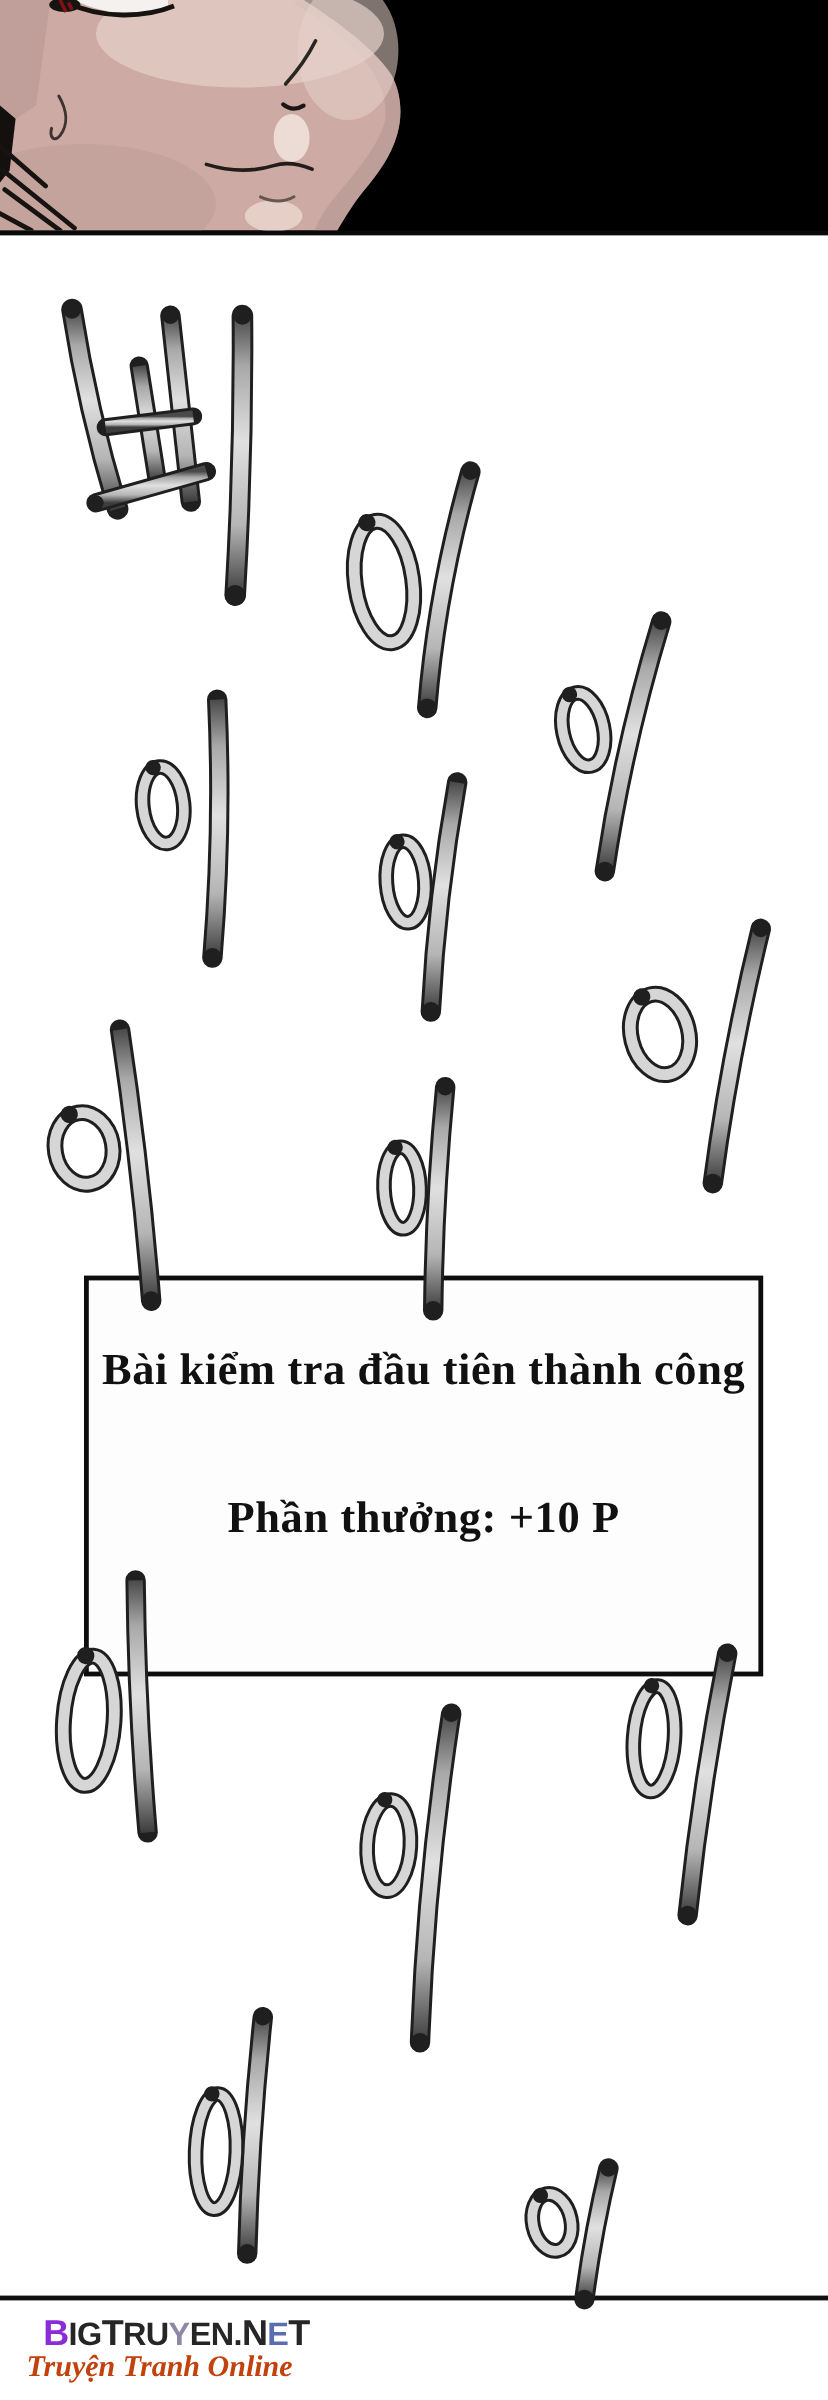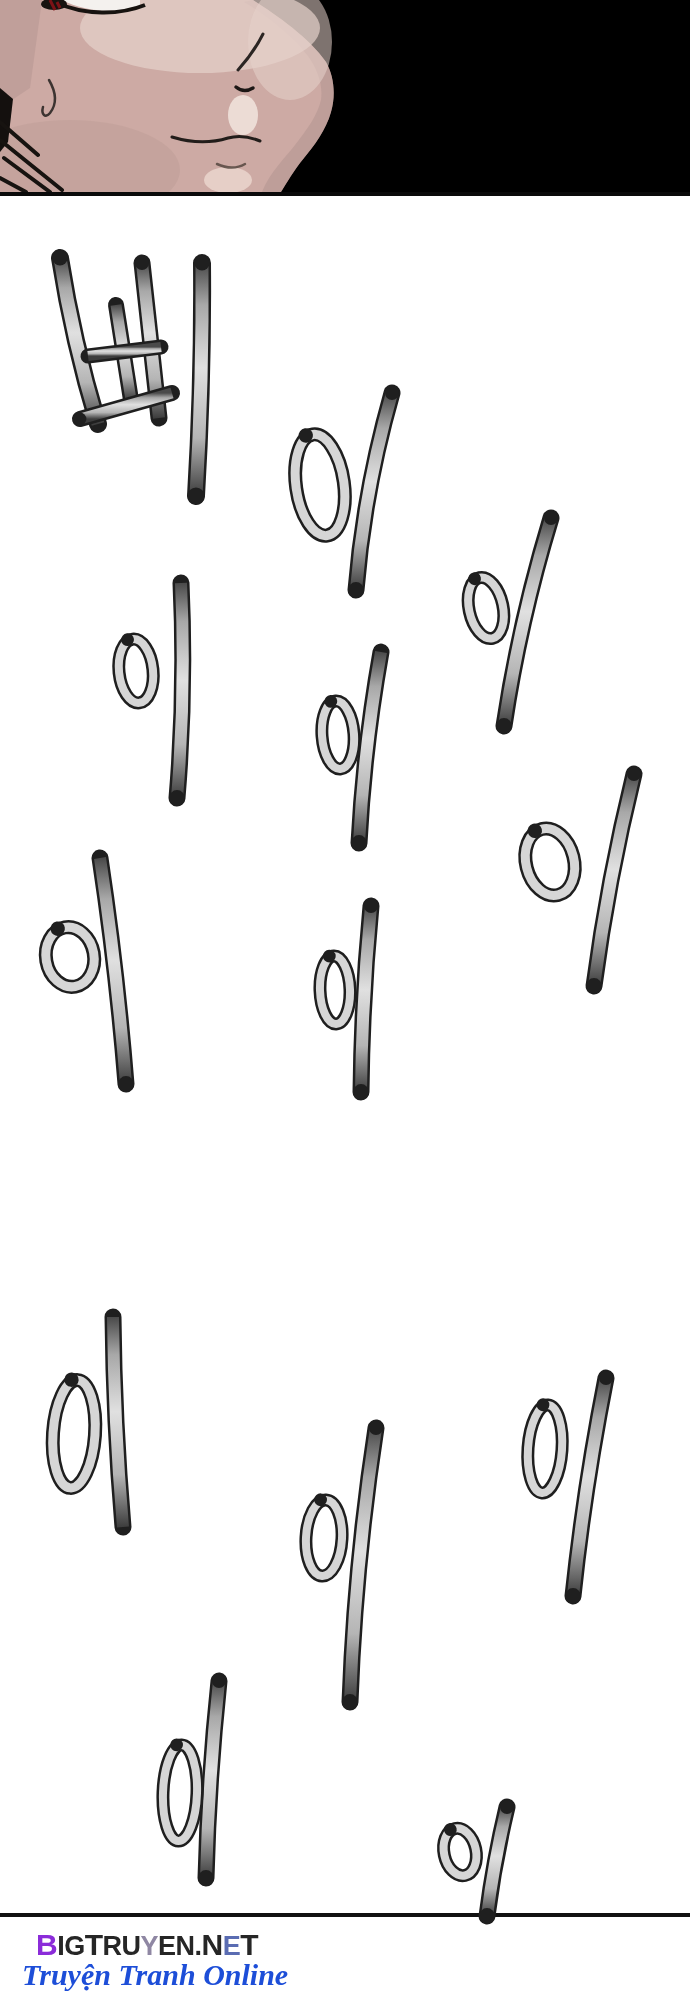--- a/index.html
+++ b/index.html
@@ -14,21 +14,21 @@
   .reward-line{font-weight:bold;color:var(--text,#111);font-size:37px;line-height:1.25;letter-spacing:0.5px;}
   .reward-line.l1{margin-top:52px;}
   .reward-line.l2{margin-top:78px;}
   
   .page-rule{position:absolute;left:0;top:1913px;width:690px;height:4px;background:var(--page-line,#111);z-index:1;}
   
   .footer{position:absolute;left:22px;top:1930px;z-index:4;line-height:1;}
   .logo-main{margin-left:14px;font-family:"Liberation Sans",sans-serif;font-weight:bold;letter-spacing:-0.5px;white-space:nowrap;}
   .logo-main span{font-size:27px;}
   .logo-main span.big{font-size:30px;}
-  .logo-tagline{margin-top:0px;font-family:"Liberation Serif",serif;font-style:italic;font-weight:bold;font-size:30px;color:#1d4ed8;white-space:nowrap;}
+  .logo-tagline{margin-top:0px;font-family:"Liberation Serif",serif;font-style:italic;font-weight:bold;font-size:25px;color:#c2410c;white-space:nowrap;}
 </style>
 </head>
 <body>
 
 <div class="page">
 
   <div class="panel-top">
     <svg width="690" height="192" viewBox="0 0 690 192">
       <rect x="0" y="0" width="690" height="192" fill="#000000"></rect>
 
@@ -206,20 +206,24 @@
         <circle cx="507" cy="1807" r="6.959999999999999" fill="#1f1f1f"></circle>
         <circle cx="487" cy="1916" r="7.92" fill="#1f1f1f"></circle>
         <g transform="rotate(-12 460 1852)">
           <ellipse cx="460" cy="1852" rx="16" ry="24" stroke="#1f1f1f" stroke-width="13" fill="none"></ellipse>
           <ellipse cx="460" cy="1852" rx="16" ry="24" stroke="#d6d6d6" stroke-width="8" fill="none"></ellipse>
           <circle cx="455.2" cy="1828" r="6.4" fill="#1f1f1f"></circle>
         </g>
       </g>
     </svg>
 
+  <div class="reward-box">
+    <div class="reward-line l1">Bài kiểm tra đầu tiên thành công</div>
+    <div class="reward-line l2">Phần thưởng: +10 P</div>
+  </div>
 
   <div class="page-rule"></div>
 
   <div class="footer">
     <div class="logo-main"><span class="big" style="color: rgb(139, 44, 217);">B</span><span style="color: rgb(38, 38, 38);">IG</span><span class="big" style="color: rgb(38, 38, 38);">T</span><span style="color: rgb(38, 38, 38);">RU</span><span style="color: rgb(143, 135, 163);">Y</span><span style="color: rgb(38, 38, 38);">EN</span><span style="color: rgb(38, 38, 38);">.</span><span class="big" style="color: rgb(38, 38, 38);">N</span><span style="color: rgb(90, 108, 178);">E</span><span class="big" style="color: rgb(38, 38, 38);">T</span></div>
     <div class="logo-tagline">Truyện Tranh Online</div>
   </div>
 
 </div>
 

